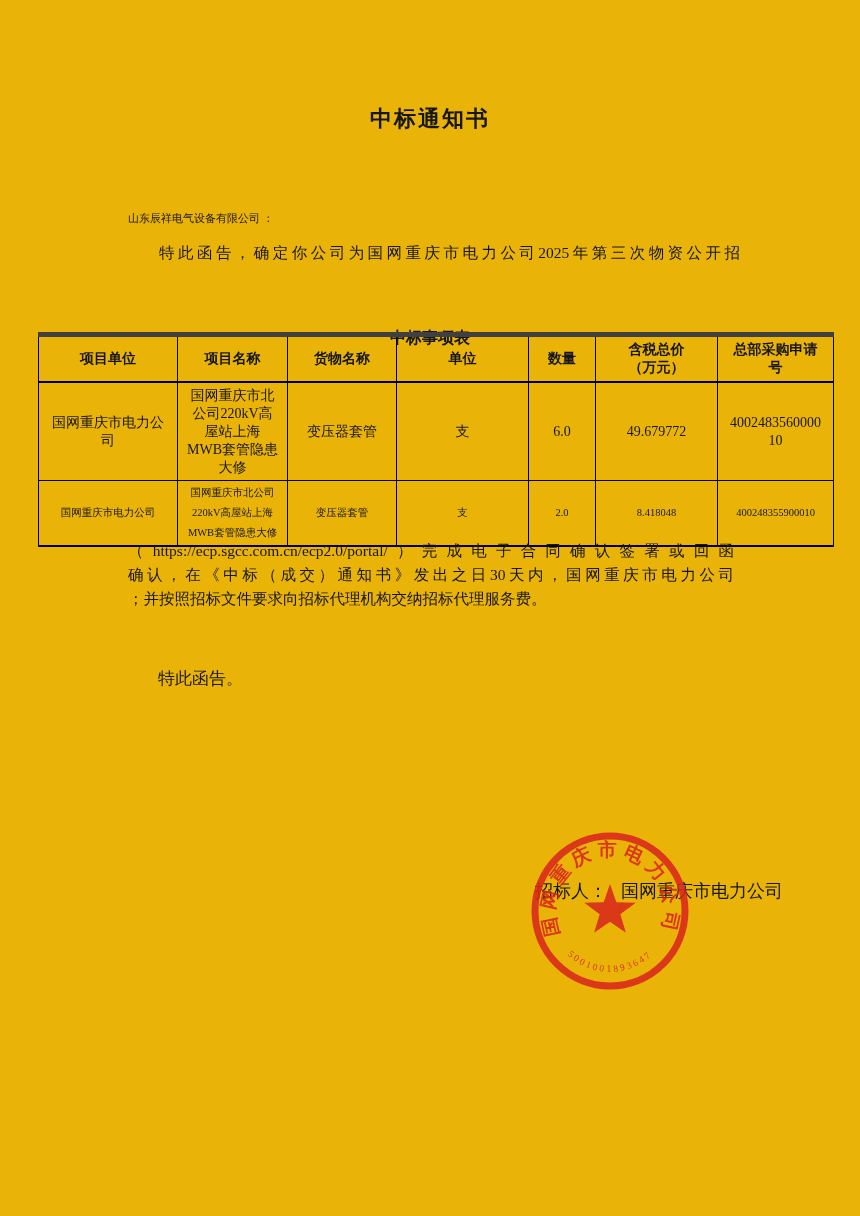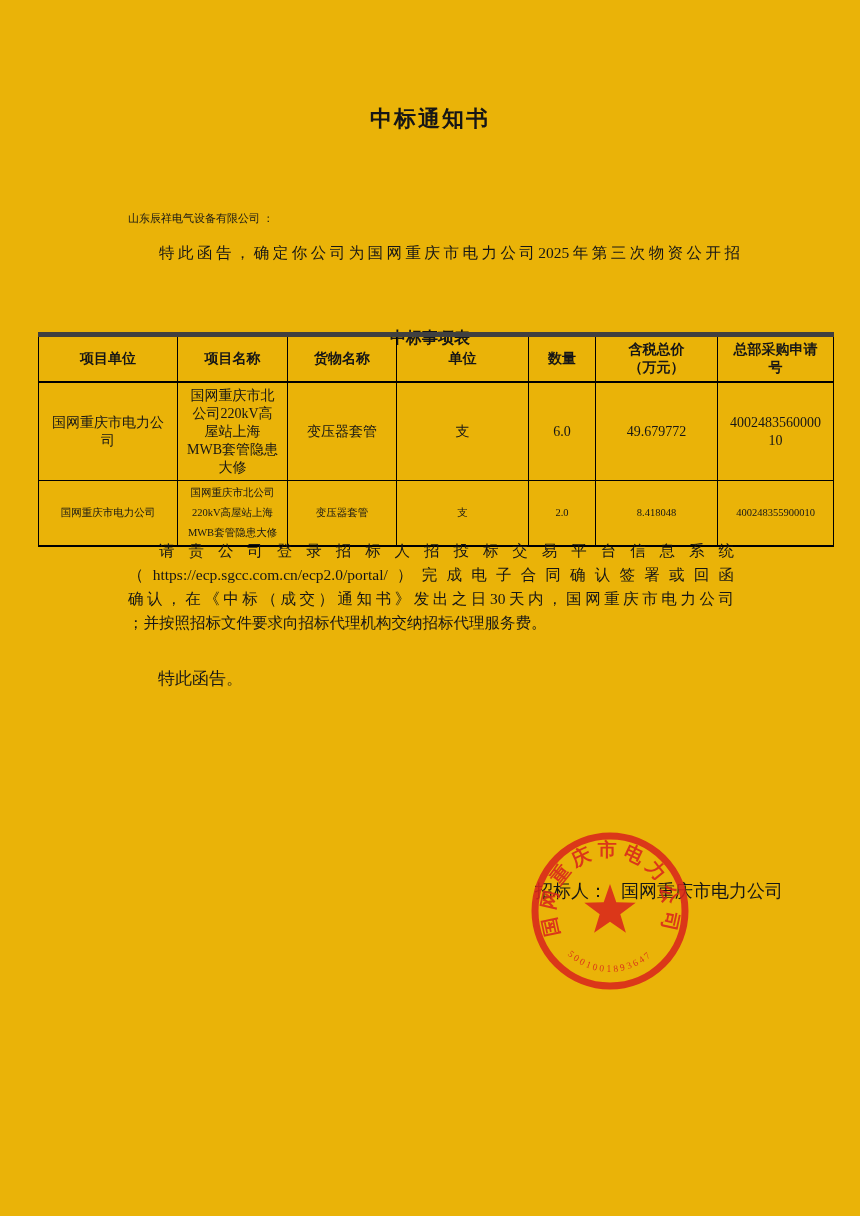--- a/index.html
+++ b/index.html
@@ -122,21 +122,20 @@
         <td>变压器套管</td>
         <td>支</td>
         <td>2.0</td>
         <td>8.418048</td>
         <td>400248355900010</td>
       </tr>
     </tbody>
   </table>
 
   <div class="closing">
-    <div class="jl l1">请贵公司登录招标人招投标交易平台信息系统</div>
     <div class="jl">（https://ecp.sgcc.com.cn/ecp2.0/portal/）完成电子合同确认签署或回函</div>
     <div class="jl">确认，在《中标（成交）通知书》发出之日30天内，国网重庆市电力公司</div>
     <div>；并按照招标文件要求向招标代理机构交纳招标代理服务费。</div>
   </div>
 
   <div class="notice">特此函告。</div>
 
   <div class="signer">
     <span>招标人：</span><span class="gap"></span><span>国网重庆市电力公司</span>
   </div>

